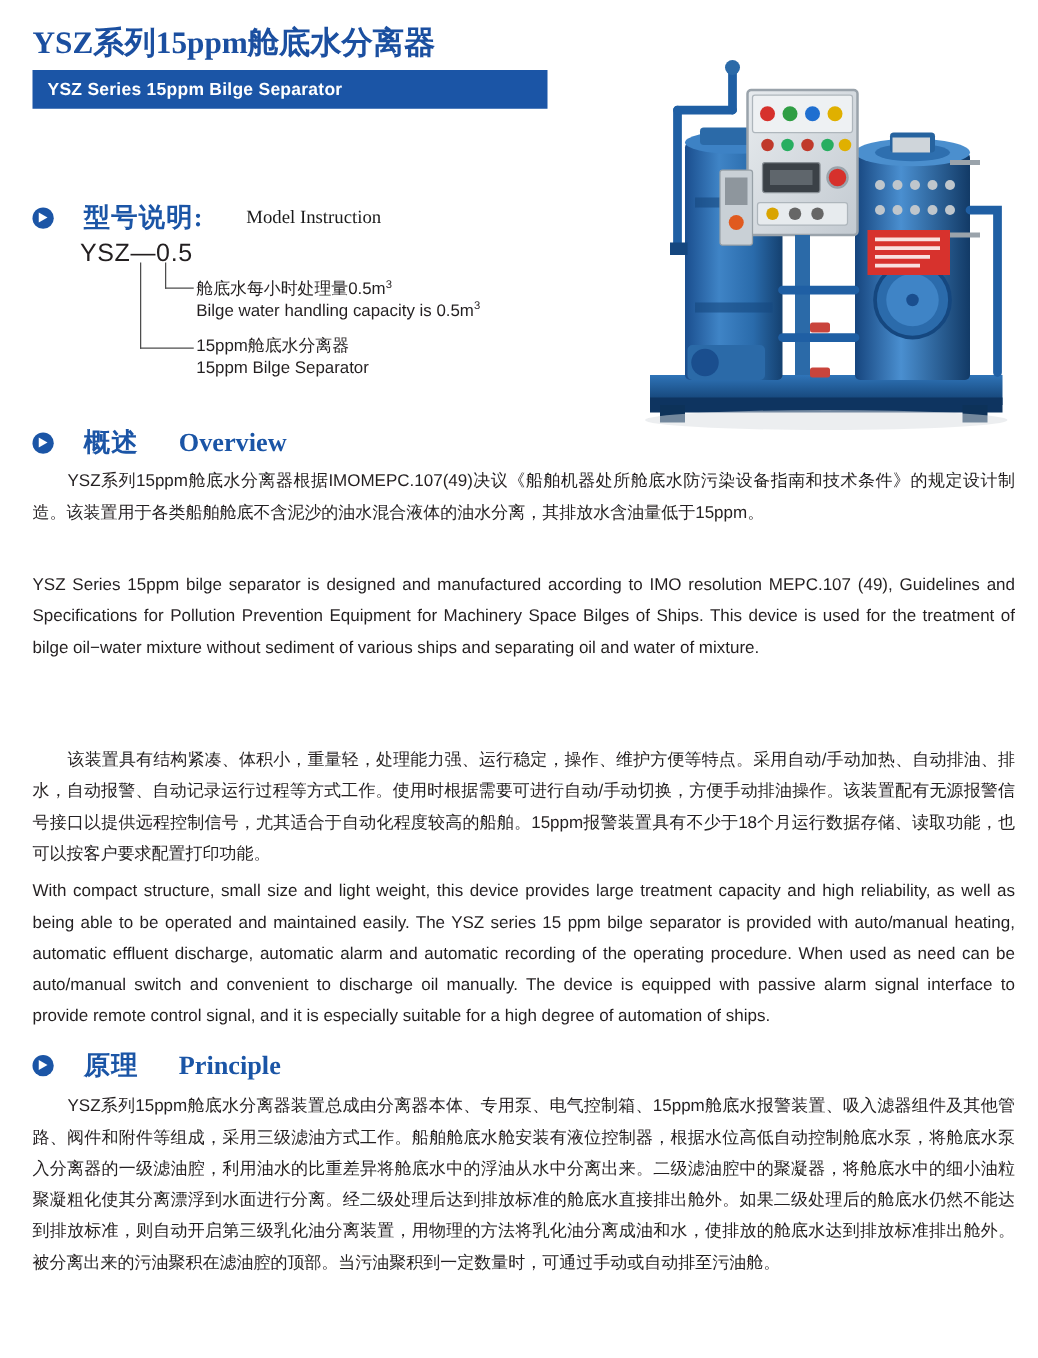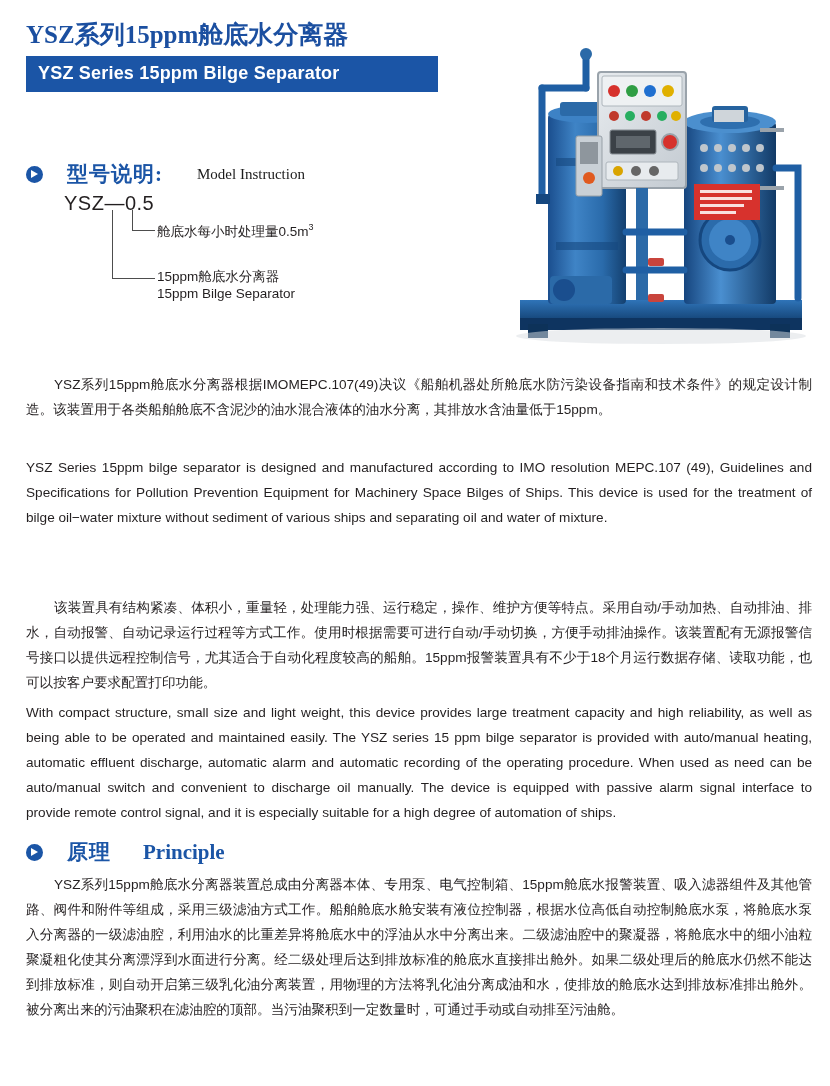--- a/index.html
+++ b/index.html
@@ -37,21 +37,21 @@
     color: #1b4fa0;
     letter-spacing: 0px;
     line-height: 30px;
     white-space: nowrap;
   }
   .title-en-bar {
     margin-top: 6px;
     background: #1b55a6;
     color: #ffffff;
     font-weight: bold;
-    font-size: 18px;
+    font-size: 14px;
     font-family: "Liberation Sans", sans-serif;
     padding: 7px 20px 8px 12px;
     width: 412px;
     box-sizing: border-box;
     letter-spacing: 0.2px;
   }
 
   
   .photo {
     position: absolute;
@@ -305,24 +305,30 @@
     <span class="arrow-badge"></span>
     <span class="sec-cn">型号说明:</span>
     <span class="sec-en small">Model Instruction</span>
   </div>
 
   <div class="model-box">
     <div class="model-code">YSZ—0.5</div>
     <div class="leader lead1"></div>
     <div class="leader lead2"></div>
     <div class="mtext m1"><span>舱底水每小时处理量0.5m</span><span class="sup">3</span></div>
+    <div class="mtext m2"><span>Bilge water handling capacity is 0.5m</span><span class="sup">3</span></div>
     <div class="mtext m3">15ppm舱底水分离器</div>
     <div class="mtext m4">15ppm Bilge Separator</div>
   </div>
 
+  <div class="sec-head" style="left:26px; top:340px;">
+    <span class="arrow-badge"></span>
+    <span class="sec-cn">概述</span>
+    <span class="sec-en">Overview</span>
+  </div>
 
   <div class="para cn" style="top:372px;">YSZ系列15ppm舱底水分离器根据IMOMEPC.107(49)决议《船舶机器处所舱底水防污染设备指南和技术条件》的规定设计制造。该装置用于各类船舶舱底不含泥沙的油水混合液体的油水分离，其排放水含油量低于15ppm。</div>
   <div class="para en" style="top:455px;">YSZ Series 15ppm bilge separator is designed and manufactured according to IMO resolution MEPC.107 (49), Guidelines and Specifications for Pollution Prevention Equipment for Machinery Space Bilges of Ships. This device is used for the treatment of bilge oil−water mixture without sediment of various ships and separating oil and water of mixture.</div>
   <div class="para cn" style="top:595px;">该装置具有结构紧凑、体积小，重量轻，处理能力强、运行稳定，操作、维护方便等特点。采用自动/手动加热、自动排油、排水，自动报警、自动记录运行过程等方式工作。使用时根据需要可进行自动/手动切换，方便手动排油操作。该装置配有无源报警信号接口以提供远程控制信号，尤其适合于自动化程度较高的船舶。15ppm报警装置具有不少于18个月运行数据存储、读取功能，也可以按客户要求配置打印功能。</div>
   <div class="para en" style="top:700px;">With compact structure, small size and light weight, this device provides large treatment capacity and high reliability, as well as being able to be operated and maintained easily. The YSZ series 15 ppm bilge separator is provided with auto/manual heating, automatic effluent discharge, automatic alarm and automatic recording of the operating procedure. When used as need can be auto/manual switch and convenient to discharge oil manually. The device is equipped with passive alarm signal interface to provide remote control signal, and it is especially suitable for a high degree of automation of ships.</div>
 
   <div class="sec-head" style="left:26px; top:838px;">
     <span class="arrow-badge"></span>
     <span class="sec-cn">原理</span>
     <span class="sec-en">Principle</span>

